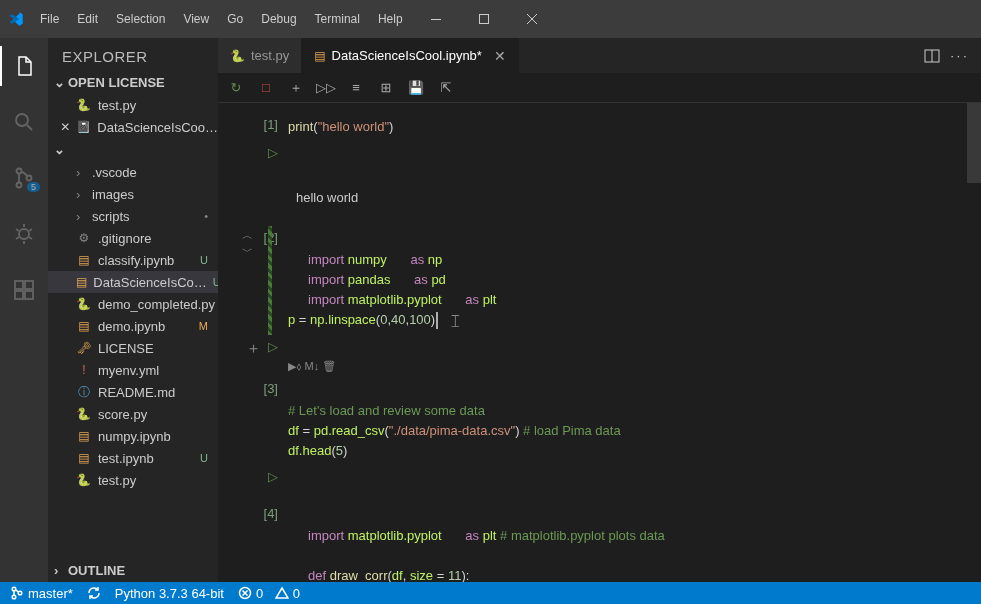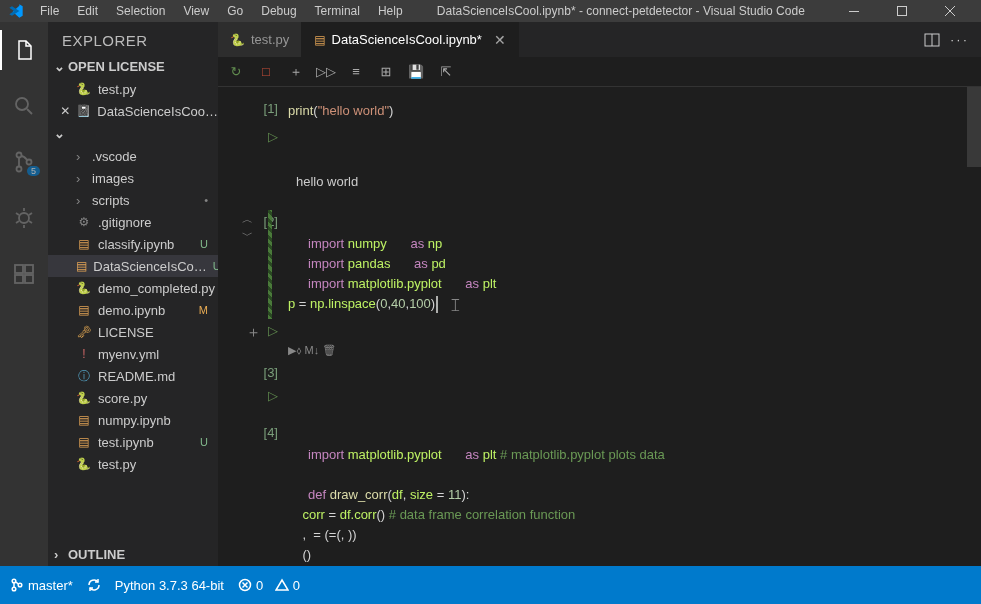--- a/index.html
+++ b/index.html
@@ -1,17 +1,17 @@
 <!DOCTYPE html>
 <html><head>
 <meta charset="utf-8">
 <style>
 * { margin:0; padding:0; box-sizing:border-box; font-family:"Segoe UI",sans-serif; font-size:13px; }
 body { background:#1e1e1e; color:#ccc; width:981px; height:604px; overflow:hidden; display:flex; flex-direction:column; }
-.titlebar { height:22px; background:#3c3c3c; display:flex; align-items:center; padding:0 8px; gap:2px; color:#ccc; }
+.titlebar { height:38px; background:#3c3c3c; display:flex; align-items:center; padding:0 8px; gap:2px; color:#ccc; }
 .titlebar .logo { width:16px; height:16px; margin-right:6px; }
 .titlebar .menu-item { padding:4px 8px; cursor:pointer; font-size:12px; }
 .titlebar .title { flex:1; text-align:center; font-size:12px; color:#ccc; }
 .titlebar .winctl { width:46px; height:30px; display:flex; align-items:center; justify-content:center; }
 .main { flex:1; display:flex; overflow:hidden; }
 .activitybar { width:48px; background:#333; display:flex; flex-direction:column; align-items:center; padding-top:8px; gap:16px; }
 .activitybar .ab-icon { width:48px; height:40px; display:flex; align-items:center; justify-content:center; position:relative; opacity:0.6; }
 .activitybar .ab-icon.active { opacity:1; border-left:2px solid #fff; }
 .activitybar .badge { position:absolute; bottom:6px; right:8px; background:#007acc; color:#fff; border-radius:8px; font-size:9px; padding:0 4px; }
 .sidebar { width:170px; background:#252526; display:flex; flex-direction:column; overflow:hidden; }
@@ -47,21 +47,21 @@
 .code { flex:1; line-height:20px; white-space:pre; color:#d4d4d4; }
 .kw { color:#c586c0;margin-left:20px; }
 .str { color:#ce9178; }
 .id { color:#bef264; }
 .num { color:#b5cea8; }
 .cm { color:#6a9955; }
 .fn { color:#dcdcaa; }
 .out { color:#ccc; padding-left:8px; }
 .cell-tools { font-size:11px; color:#888; padding:2px 0 4px 70px; display:flex; gap:8px; }
 .caret-line { position:relative; }
-.statusbar { height:38px; background:#007acc; color:#fff; display:flex; align-items:center; padding:0 10px; gap:14px; font-size:12px; }
+.statusbar { height:22px; background:#007acc; color:#fff; display:flex; align-items:center; padding:0 10px; gap:14px; font-size:12px; }
 .statusbar .sbi { display:flex; align-items:center; gap:4px; }
 .edge-bar { position:absolute; left:50px; width:4px; top:0; bottom:0; }
 .edge-bar.striped { background:repeating-linear-gradient(45deg,#4a7a3a,#4a7a3a 3px,#2a4a22 3px,#2a4a22 6px); }
 .scrollbar-ind { position:absolute; right:0; top:0; width:14px; height:80px; background:rgba(121,121,121,.3); }
 svg { display:block; }
 </style>
 </head>
 <body>
 
 <div class="titlebar">
@@ -70,21 +70,20 @@
       <path fill="#006bb3" d="M2 7l4-2 11 7-11 7-4-2 7-5-7-5z"></path>
     </svg>
   <span class="menu-item">File</span>
   <span class="menu-item">Edit</span>
   <span class="menu-item">Selection</span>
   <span class="menu-item">View</span>
   <span class="menu-item">Go</span>
   <span class="menu-item">Debug</span>
   <span class="menu-item">Terminal</span>
   <span class="menu-item">Help</span>
-  <span class="title">DataScienceIsCool.ipynb* - connect-petdetector - Visual Studio Code</span>
   <div class="winctl">
       <svg width="10" height="1">
         <rect width="10" height="1" fill="#ccc"></rect>
       </svg>
     </div>
   <div class="winctl">
       <svg width="10" height="10">
         <rect x=".5" y=".5" width="9" height="9" fill="none" stroke="#ccc"></rect>
       </svg>
     </div>
@@ -299,20 +298,24 @@
           </div>
           <div class="code"></div>
         <span style="position:absolute;left:28px;top:4px;color:#888;font-size:15px">＋</span>
       </div>
       <div class="cell-tools">▶⬨ M↓ 🗑</div>
 
       <div class="cell" style="margin-top:0">
         <div class="gutter">
             <span class="prompt">[3]</span>
           </div>
+        <div class="code">
+<span class="cm"># Let's load and review some data</span>
+<span class="id">df</span> = <span class="id">pd.read_csv</span>(<span class="str">"./data/pima-data.csv"</span>) <span class="cm"># load Pima data</span>
+<span class="id">df.head</span>(<span class="num">5</span>)</div>
       </div>
       <div class="cell">
           <div class="gutter">
             <span class="run">▷</span>
           </div>
           <div class="code"></div>
         </div>
 
       <div class="cell" style="margin-top:14px">
         <div class="gutter">

